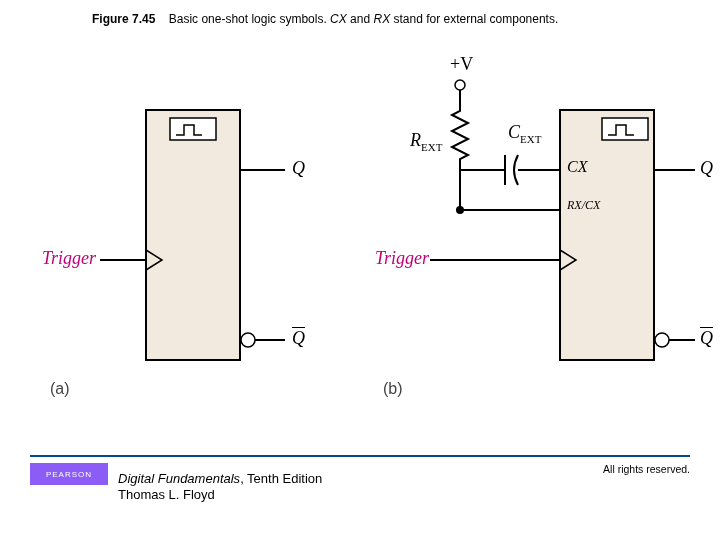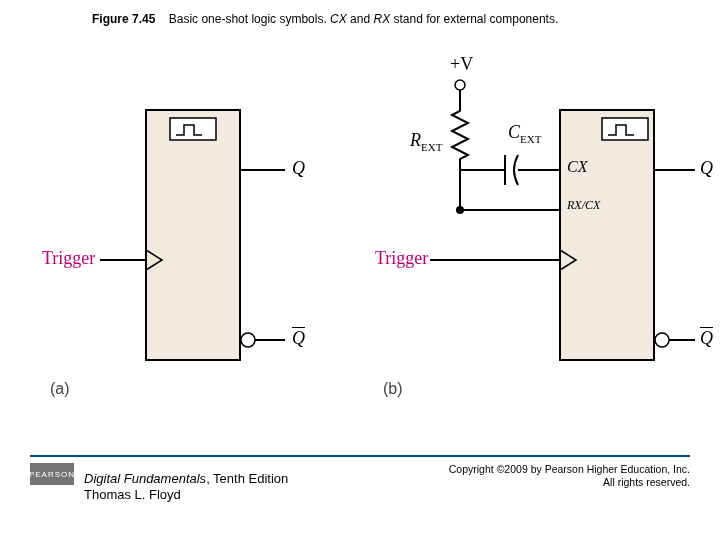--- a/index.html
+++ b/index.html
@@ -29,21 +29,21 @@
     width: 720px;
     height: 380px;
   }
 
   
   .lbl {
     position: absolute;
     font-family: "Times New Roman", Times, serif;
     font-size: 18px;
   }
-  .trigger { color: #c0007a; }
+  .trigger { color: #c0007a; font-style: italic; }
   .Q { font-style: italic; }
 
   .sublabel {
     position: absolute;
     font-family: Arial, sans-serif;
     font-size: 16px;
     color: #444;
   }
 
   .footer-rule {
@@ -56,23 +56,23 @@
   .footer {
     position: absolute;
     left: 30px;
     right: 30px;
     top: 463px;
     display: flex;
     justify-content: space-between;
     align-items: flex-start;
   }
   .pearson-logo {
-    width: 44px;
+    width: 78px;
     height: 22px;
-    background: #737373;
+    background: #8b5cf6;
     color: #fff;
     font-size: 8px;
     letter-spacing: 1px;
     display: flex;
     align-items: center;
     justify-content: center;
     margin-right: 10px;
   }
   .book-info {
     font-size: 13px;
@@ -172,16 +172,15 @@
 <div class="footer-rule"></div>
 <div class="footer">
   <div class="left-block">
     <div class="pearson-logo">PEARSON</div>
     <div class="book-info">
       <div><span class="title">Digital Fundamentals</span><span>, Tenth Edition</span></div>
       <div>Thomas L. Floyd</div>
     </div>
   </div>
   <div class="copyright">
-    <div>Copyright ©2009 by Pearson Higher Education, Inc.</div>
     <div>All rights reserved.</div>
   </div>
 </div>
 
 </body></html>

